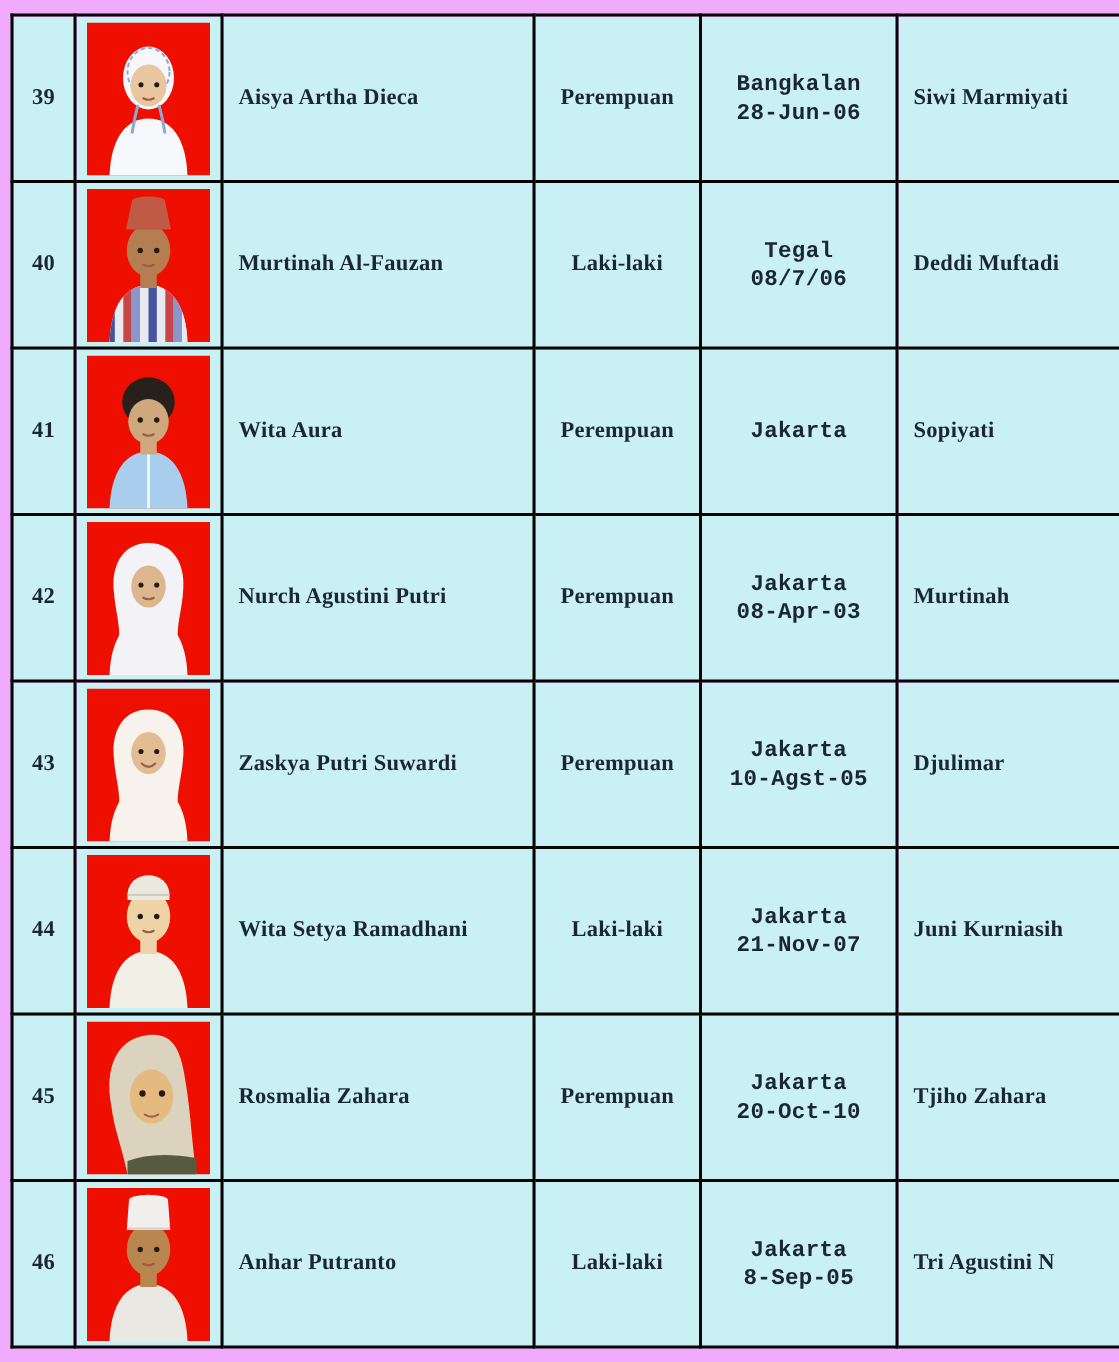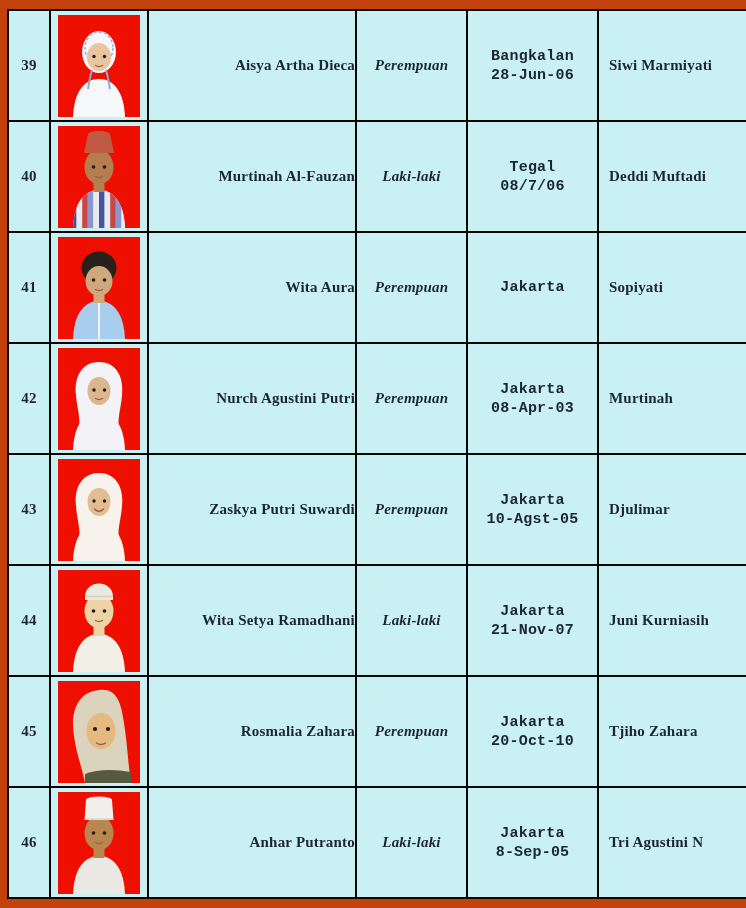--- a/index.html
+++ b/index.html
@@ -1,19 +1,19 @@
 <!DOCTYPE html>
 <html><head>
 <meta charset="utf-8">
 <style>
   html,body { margin:0; padding:0; }
   .page {
     position:relative;
     width:746px; height:908px;
-    background:#c2410c;
+    background:#f0abfc;
     font-family:"Liberation Serif","DejaVu Serif",serif;
     font-weight:bold;
     color:#1a2730;
     overflow:hidden;
   }
   .sheet { position:absolute; left:7px; top:9px; }
   table.roster {
     border-collapse:collapse;
     table-layout:fixed;
     width:730px;
@@ -23,22 +23,22 @@
     background:#c9f0f3;
     padding:0;
     vertical-align:middle;
     font-size:15px;
     letter-spacing:0.2px;
     overflow:hidden;
   }
   table.roster tr { height:111px; }
   .col-no     { width:40px;  text-align:center; }
   .col-photo  { width:96px; }
-  .col-name   { width:196px; padding-left:10px !important;text-align:right; }
-  .col-gender { width:109px; text-align:center;font-style:italic; }
+  .col-name   { width:196px; padding-left:10px !important; }
+  .col-gender { width:109px; text-align:center; }
   .col-birth  { width:129px; text-align:center;font-family:Liberation Mono, monospace; }
   .col-parent { width:160px; padding-left:10px !important; }
   .birth-line { line-height:19px; }
   .photo {
     width:82px; height:102px;
     margin:0 auto;
   }
   .photo svg { display:block; width:82px; height:102px; }
 </style>
 </head>

